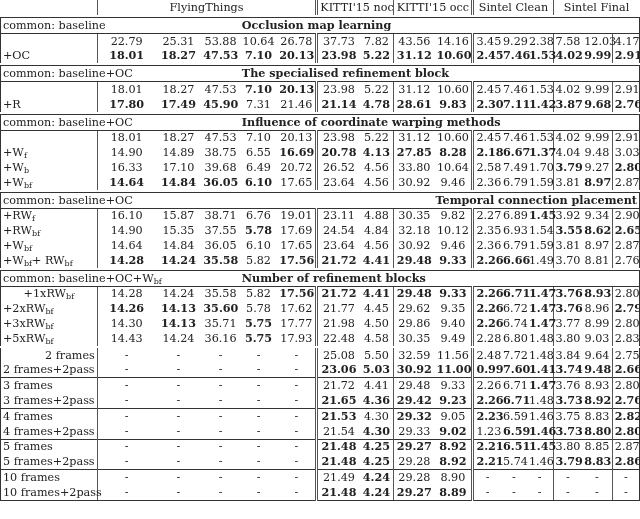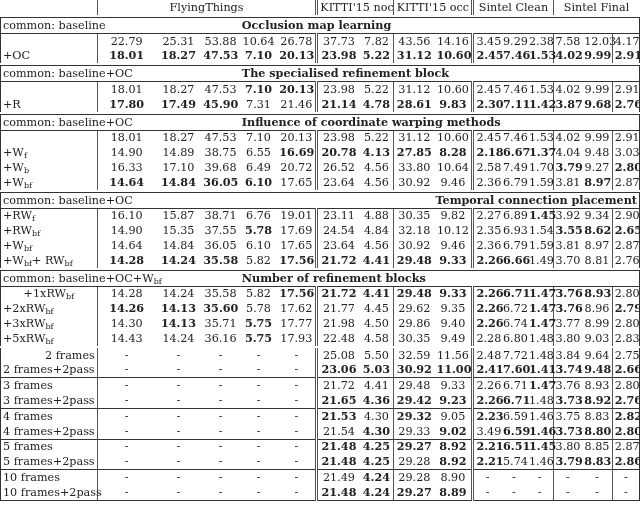--- a/index.html
+++ b/index.html
@@ -397,21 +397,21 @@
         <td class="lbl vr" style="border-left: 1px solid rgb(51, 51, 51);"><span>2 frames+2pass</span></td>
         <td class="">-</td>
         <td class="">-</td>
         <td class="">-</td>
         <td class="">-</td>
         <td class="">-</td>
         <td class="dvl b">23.06</td>
         <td class="b">5.03</td>
         <td class="vl b">30.92</td>
         <td class="b">11.00</td>
-        <td class="dvl b">2.41</td>
+        <td class="dvl b">0.99</td>
         <td class="b">7.60</td>
         <td class="b">1.41</td>
         <td class="vl b">3.74</td>
         <td class="b">9.48</td>
         <td class="vl b" style="border-right: 1px solid rgb(51, 51, 51);">2.66</td>
       </tr>
       <tr class="grpstart">
         <td class="lbl vr" style="border-left: 1px solid rgb(51, 51, 51);"><span>3 frames</span></td>
         <td class="">-</td>
         <td class="">-</td>
@@ -469,21 +469,21 @@
         <td class="lbl vr" style="border-left: 1px solid rgb(51, 51, 51);"><span>4 frames+2pass</span></td>
         <td class="">-</td>
         <td class="">-</td>
         <td class="">-</td>
         <td class="">-</td>
         <td class="">-</td>
         <td class="dvl">21.54</td>
         <td class="b">4.30</td>
         <td class="vl">29.33</td>
         <td class="b">9.02</td>
-        <td class="dvl">3.49</td>
+        <td class="dvl">1.23</td>
         <td class="b">6.59</td>
         <td class="b">1.46</td>
         <td class="vl b">3.73</td>
         <td class="b">8.80</td>
         <td class="vl b" style="border-right: 1px solid rgb(51, 51, 51);">2.80</td>
       </tr>
       <tr class="grpstart">
         <td class="lbl vr" style="border-left: 1px solid rgb(51, 51, 51);"><span>5 frames</span></td>
         <td class="">-</td>
         <td class="">-</td>

